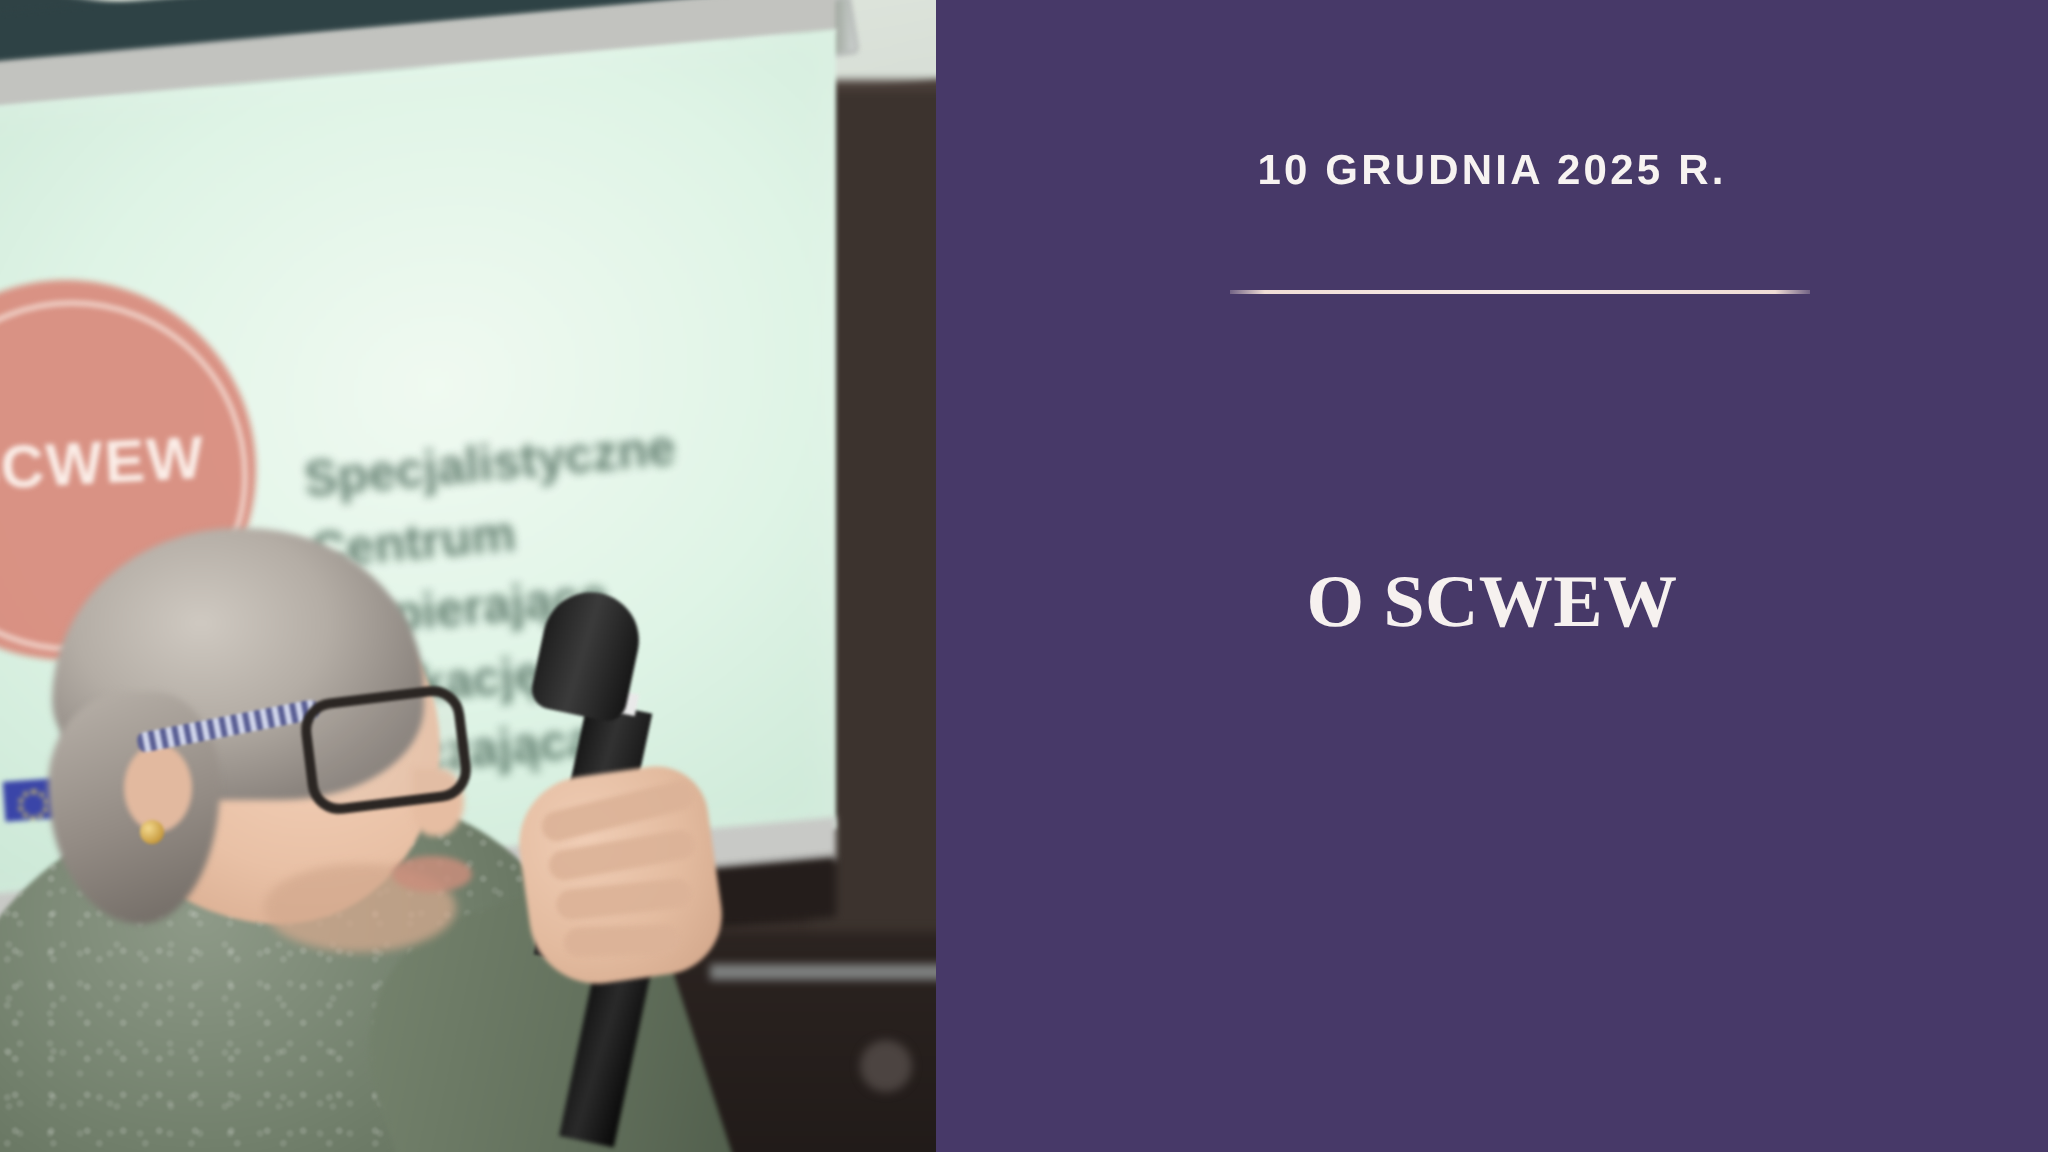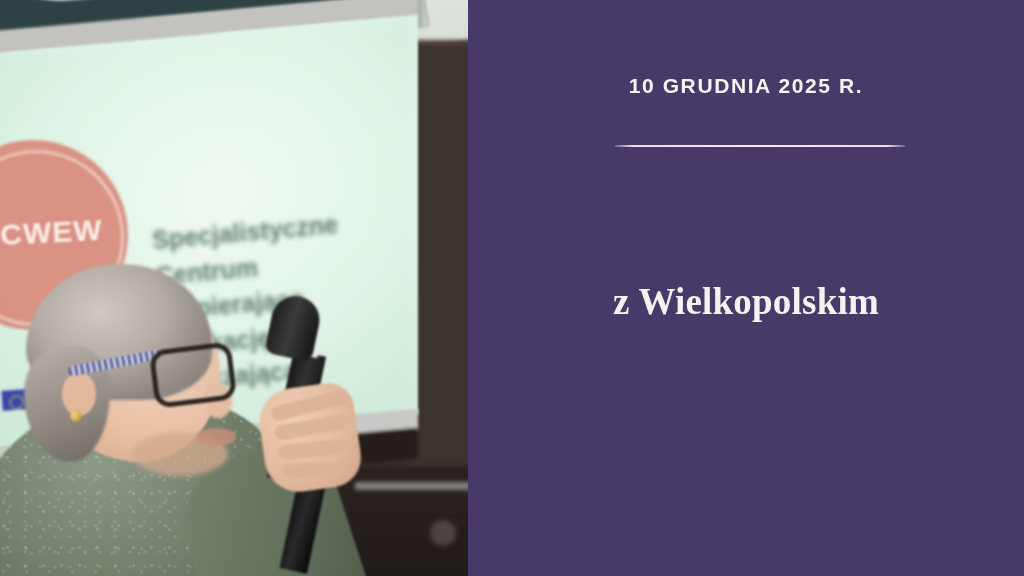--- a/index.html
+++ b/index.html
@@ -575,18 +575,18 @@
 
   </div>
 
   <div class="text-pane">
 
     <div class="date-line">10 GRUDNIA 2025 R.</div>
 
     <div class="divider"></div>
 
     <div class="headline">
-      <span class="ln">z Wielkopolskim</span>
+      <span class="ln">O SCWEW</span>
     </div>
 
   </div>
 
 </div>
 
 </body></html>

